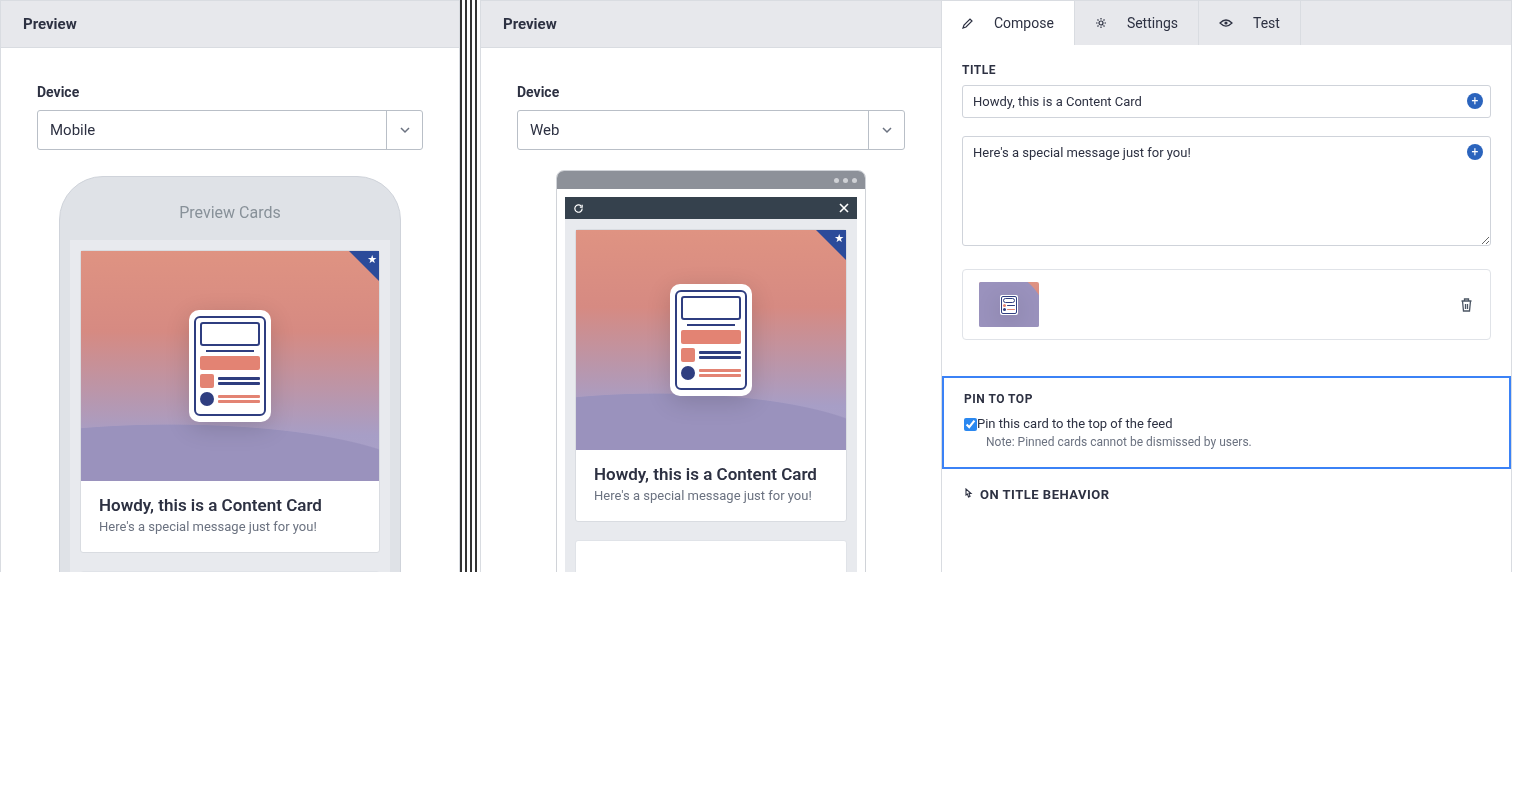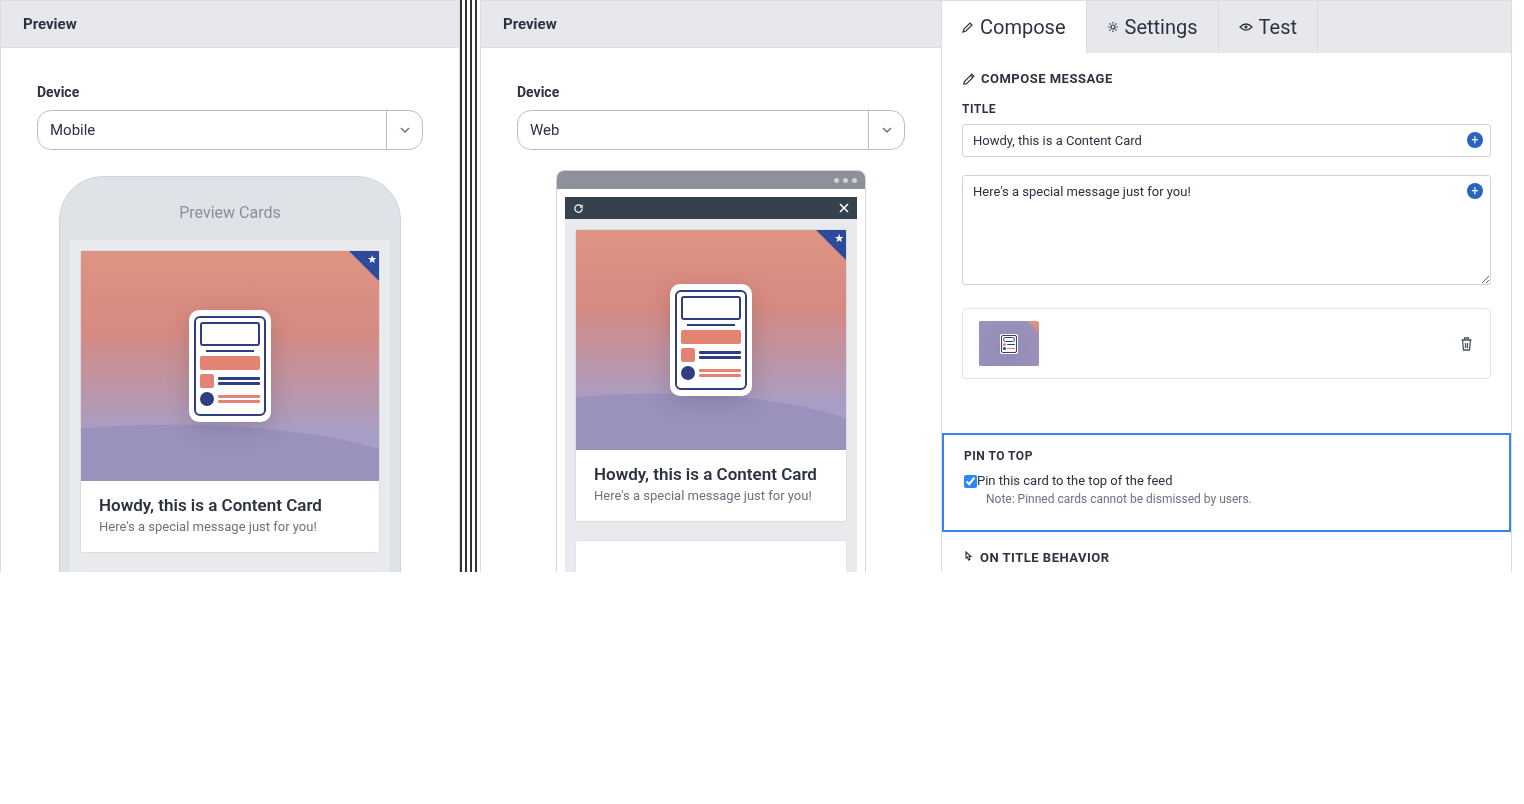--- a/index.html
+++ b/index.html
@@ -10,21 +10,21 @@
 .panel { border: 1px solid #d9dce1; background: #fff; overflow: hidden; }
 .panel-left { width: 460px; height: 780px; }
 .panel-right { width: 1032px; height: 780px; display: flex; }
 .divider-gap { width: 20px; background: repeating-linear-gradient(90deg, #333 0 2px, transparent 2px 5px); height: 780px; }
 
 .panel-header { background: #e7e8ec; border-bottom: 1px solid #d9dce1; padding: 14px 22px; font-weight: 700; font-size: 15px; color: #2d3142; }
 .panel-body { padding: 36px; }
 
 .field-label { font-weight: 700; font-size: 14px; color: #2d3142; margin-bottom: 10px; display: block; }
 
-.select-box { position: relative; border: 1px solid #b9bfc7; border-radius: 14px; display: flex; align-items: stretch; background: #fff; cursor: pointer; }
+.select-box { position: relative; border: 1px solid #b9bfc7; border-radius: 3px; display: flex; align-items: stretch; background: #fff; cursor: pointer; }
 .select-box .select-value { flex: 1; padding: 10px 12px; font-size: 15px; color: #2d3142; }
 .select-box .select-arrow { width: 36px; border-left: 1px solid #b9bfc7; display: flex; align-items: center; justify-content: center; color: #6b7280; }
 
 
 .mobile-frame { margin: 26px auto 0; width: 342px; background: #dfe2e7; border: 1px solid #cfd3da; border-radius: 44px 44px 0 0; padding: 10px 10px 0; }
 .mobile-title { text-align: center; color: #889199; font-size: 16px; padding: 16px 0 18px; }
 .mobile-inner { background: #e8eaee; border-radius: 0; padding: 10px 10px 0; }
 .card { background: #fff; border: 1px solid #d9dce1; border-radius: 3px; margin-bottom: 18px; position: relative; }
 .card-image { position: relative; overflow: hidden; }
 .card .pin { position: absolute; top: 0; right: 0; width: 0; height: 0; border-top: 30px solid #2b4b9a; border-left: 30px solid transparent; z-index: 2; }
@@ -51,21 +51,21 @@
 .phone-illus .rowi { display: flex; align-items: center; gap: 4px; margin: 4px 0; }
 .phone-illus .sq { width: 14px; height: 14px; background: #e38373; border-radius: 2px; }
 .phone-illus .lns { flex: 1; }
 .phone-illus .ln { height: 3px; background: #2f3e80; margin: 2px 0; border-radius: 1px; }
 .phone-illus .hero { height: 24px; background: #fff; border: 2px solid #2f3e80; border-radius: 3px; margin-bottom: 4px; }
 .phone-illus .div { height: 2px; background: #2f3e80; margin: 4px 6px; }
 
 
 .right-half { flex: 1; display: flex; flex-direction: column; border-left: 1px solid #d9dce1; }
 .tabs { display: flex; background: #e7e8ec; }
-.tab { padding: 14px 20px; border-right: 1px solid #d9dce1; display: flex; align-items: center; gap: 6px; cursor: pointer; color: #2d3142; font-size: 20px; }
+.tab { padding: 14px 20px; border-right: 1px solid #d9dce1; display: flex; align-items: center; gap: 20px; cursor: pointer; color: #2d3142; font-size: 14px; }
 .tab.active { background: #fff; }
 
 .composer { flex: 1; overflow-y: auto; padding: 0; }
 .composer-top { display: flex; align-items: center; justify-content: space-between; padding: 16px 20px; border-bottom: 1px solid #e7e8ec; }
 .composer-top .lang { font-weight: 700; font-size: 13px; letter-spacing: 0.5px; color: #2d3142; display: flex; align-items: center; gap: 6px; }
 .btn-primary { background: #2b4b9a; color: #fff; border: none; padding: 10px 20px; border-radius: 4px; font-size: 14px; cursor: pointer; }
 
 .section { padding: 18px 20px; }
 .section-heading { font-weight: 700; font-size: 13px; letter-spacing: 0.5px; color: #2d3142; display: flex; align-items: center; gap: 6px; margin-bottom: 16px; }
 .sub-label { font-weight: 700; font-size: 12px; letter-spacing: 0.5px; color: #2d3142; margin-bottom: 8px; display: block; }
@@ -78,21 +78,21 @@
 .thumb { width: 60px; height: 45px; border-radius: 2px; overflow: hidden; }
 .thumb .graphic { height: 45px; }
 .thumb .phone-illus { width: 18px; padding: 1px; border-radius:2px; }
 .thumb .phone-illus .screen { padding:1px; border-width:1px; border-radius:2px;}
 .thumb .phone-illus .hero { height:5px; border-width:1px; margin-bottom:1px;}
 .thumb .phone-illus .rowi { margin:1px 0; gap:1px;}
 .thumb .phone-illus .sq { width:3px; height:3px;}
 .thumb .phone-illus .ln { height:1px; margin:1px 0;}
 .trash { color: #4b5563; cursor: pointer; }
 
-.highlight-box { border: 2px solid #3b82f6; padding: 14px 20px 24px; margin-top: 36px; }
+.highlight-box { border: 2px solid #3b82f6; padding: 14px 20px 18px; margin-top: 18px; }
 .highlight-box .sub-label { margin-bottom: 10px; }
 .check-row { display: flex; align-items: center; font-size: 13px; color: #2d3142; }
 .check-row input { margin-top: 2px; accent-color: #2b88f0; }
 .note { font-size: 12px; color: #6b7280; margin-top: 4px; margin-left: 22px; }
 
 .onclick { padding: 18px 20px; }
 .platform-row { display: flex; align-items: center; gap: 8px; font-size: 14px; color: #2d3142; margin-top: 12px; }
 
 svg { display: block; }
 </style>
@@ -272,28 +272,20 @@
                 <circle cx="7" cy="6" r="1.6" fill="#2d3142"></circle>
               </svg>
             </span>
           <span>Test</span>
         </div>
       </div>
 
       <div class="composer">
 
         <div class="section">
-          <div class="section-heading">
-            <span>
-                <svg width="13" height="13" viewBox="0 0 12 12">
-                  <path d="M1 11h3L10 5 8 3 2 9v2zM8 3l1-1 2 2-1 1" fill="none" stroke="#2d3142" stroke-width="1.1"></path>
-                </svg>
-              </span>
-            <span>COMPOSE MESSAGE</span>
-          </div>
 
           <span class="sub-label">TITLE</span>
           <div class="text-input-wrap">
             <input class="text-input" type="text" value="Howdy, this is a Content Card" style="">
             <div class="plus-badge">+</div>
           </div>
 
           <div style="height:18px;"></div>
           <div class="text-input-wrap">
             <textarea class="text-input textarea" style="">Here's a special message just for you!</textarea>

